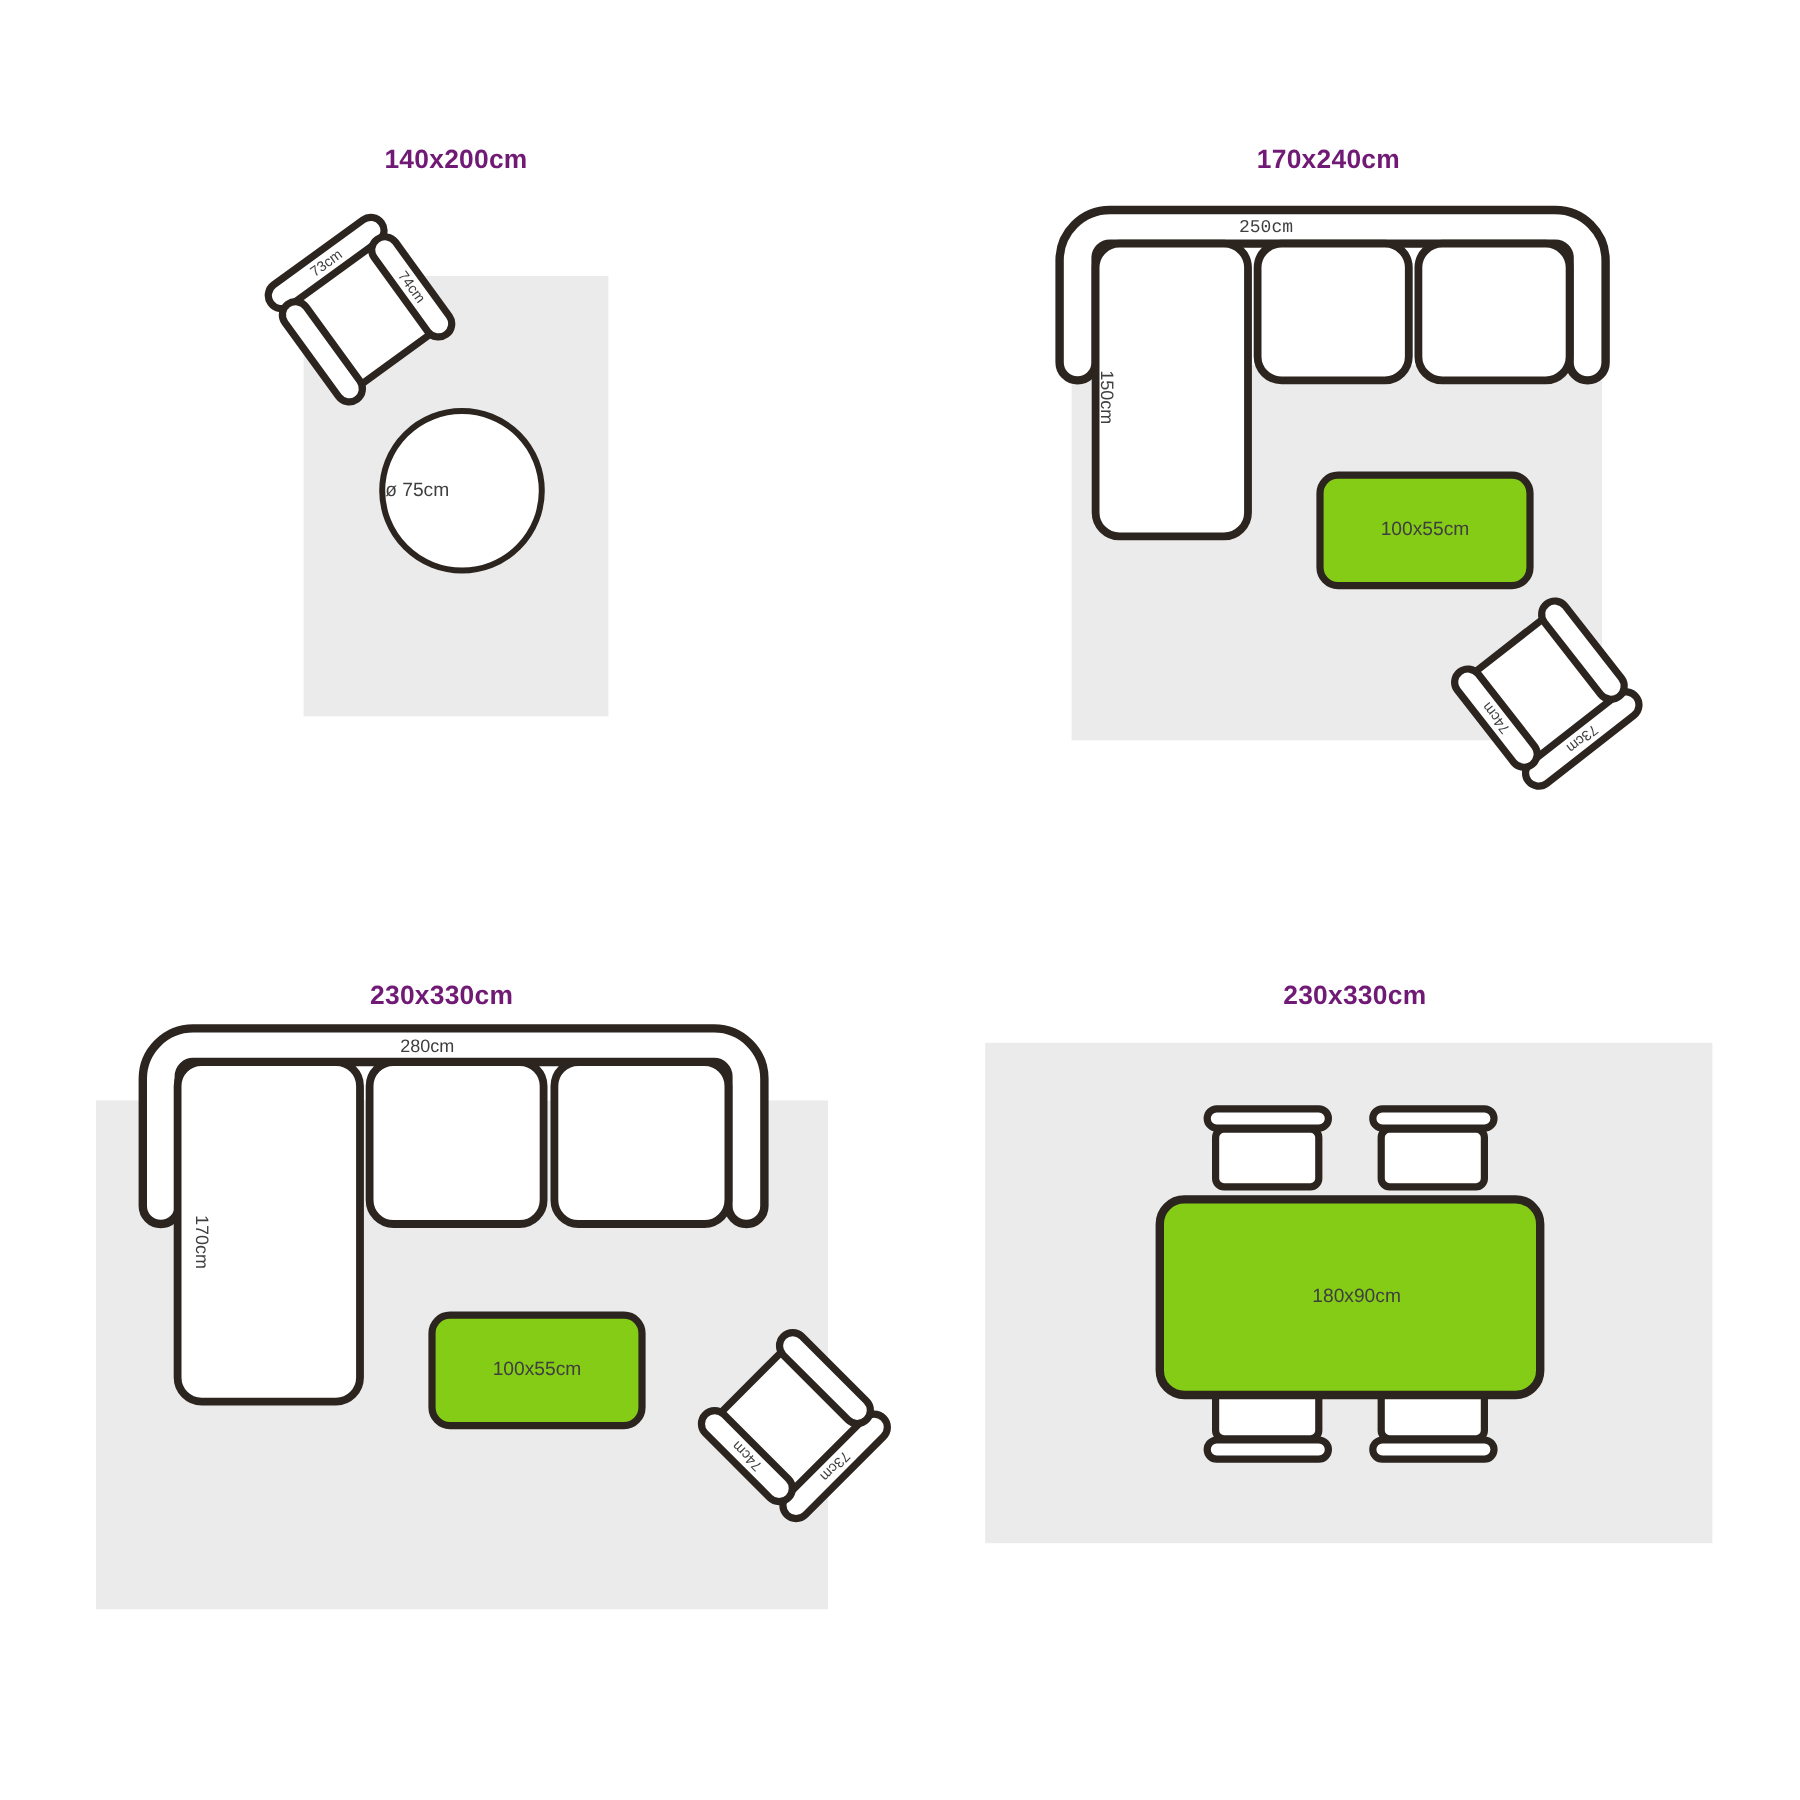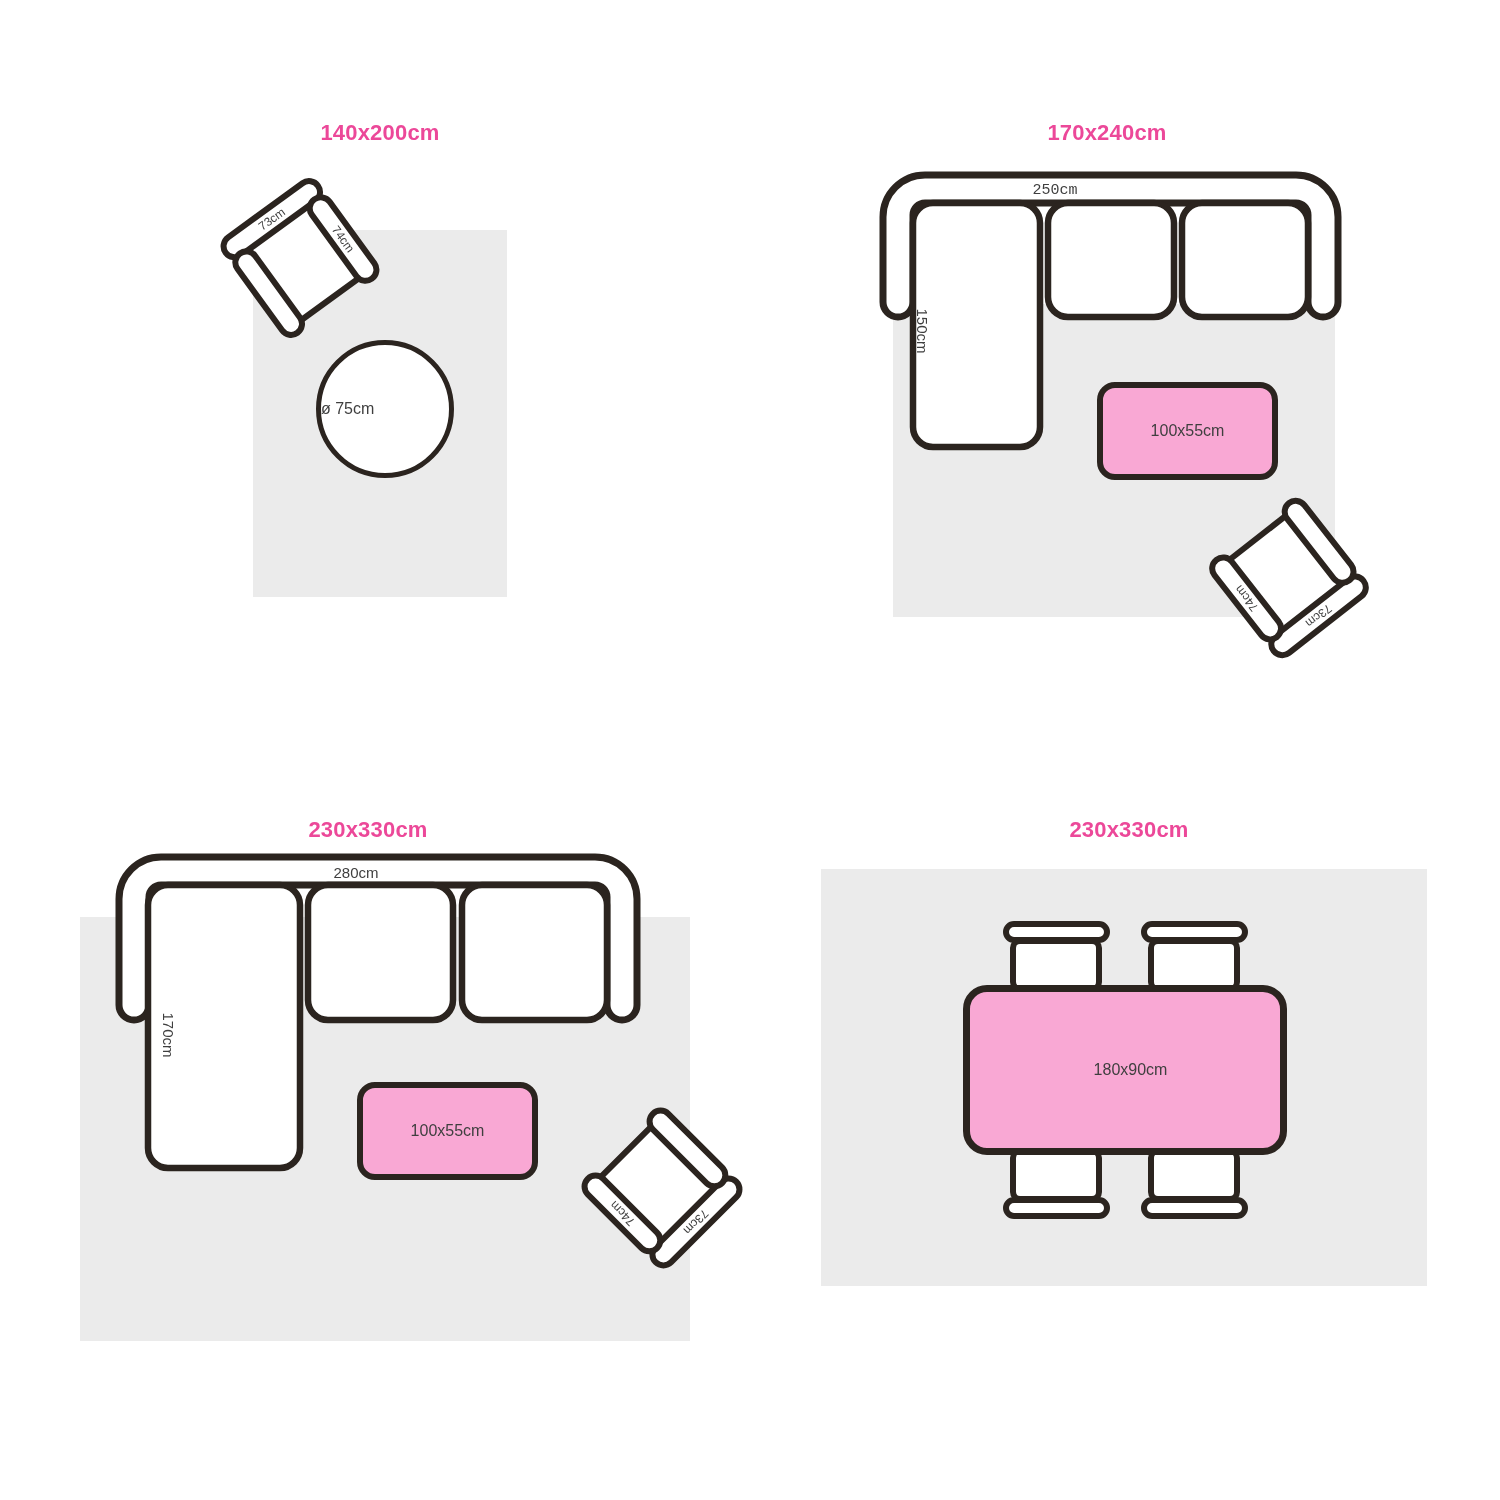--- a/index.html
+++ b/index.html
@@ -3,37 +3,37 @@
 <meta charset="utf-8">
 <style>
   html,body{margin:0;padding:0;background:#ffffff;}
   #canvas{
     position:relative;width:1500px;height:1500px;background:#ffffff;overflow:hidden;
     font-family:"Liberation Sans",sans-serif;
   }
   .rug{position:absolute;background:#ebebeb;}
   .panel-title{
     position:absolute;width:260px;text-align:center;
-    font-size:22px;font-weight:700;color:#ec4899;letter-spacing:0.2px;
+    font-size:22px;font-weight:700;color:#701a75;letter-spacing:0.2px;
   }
   .dim-label{
     position:absolute;transform:translate(-50%,-50%);
     font-size:15px;color:#3f3f3f;white-space:nowrap;
   }
   .dim-label.vertical{transform:translate(-50%,-50%) rotate(90deg);}
   .dim-label.big{font-size:16px;}
   
   .round-table{
     position:absolute;background:#fff;border:5px solid #2b241f;border-radius:50%;
     box-sizing:border-box;display:flex;align-items:center;
   }
   
   .rect-table{
-    position:absolute;background:#f9a8d4;border:6px solid #2b241f;border-radius:18px;
-    box-sizing:border-box;display:flex;align-items:center;justify-content:center;
+    position:absolute;background:#84cc16;border:6px solid #2b241f;border-radius:18px;
+    box-sizing:border-box;display:flex;align-items:center;justify-content:center;margin-top:11px;
   }
   .dining{border-width:7px;border-radius:24px;z-index:3;padding-left:11px;}
   
   .armchair{position:absolute;width:120px;height:124px;}
   .ac-seat{
     position:absolute;left:14px;top:12px;width:92px;height:104px;
     background:#fff;border:6px solid #2b241f;border-radius:12px;box-sizing:border-box;z-index:1;
   }
   .ac-back{
     position:absolute;left:0;top:0;width:120px;height:28px;

